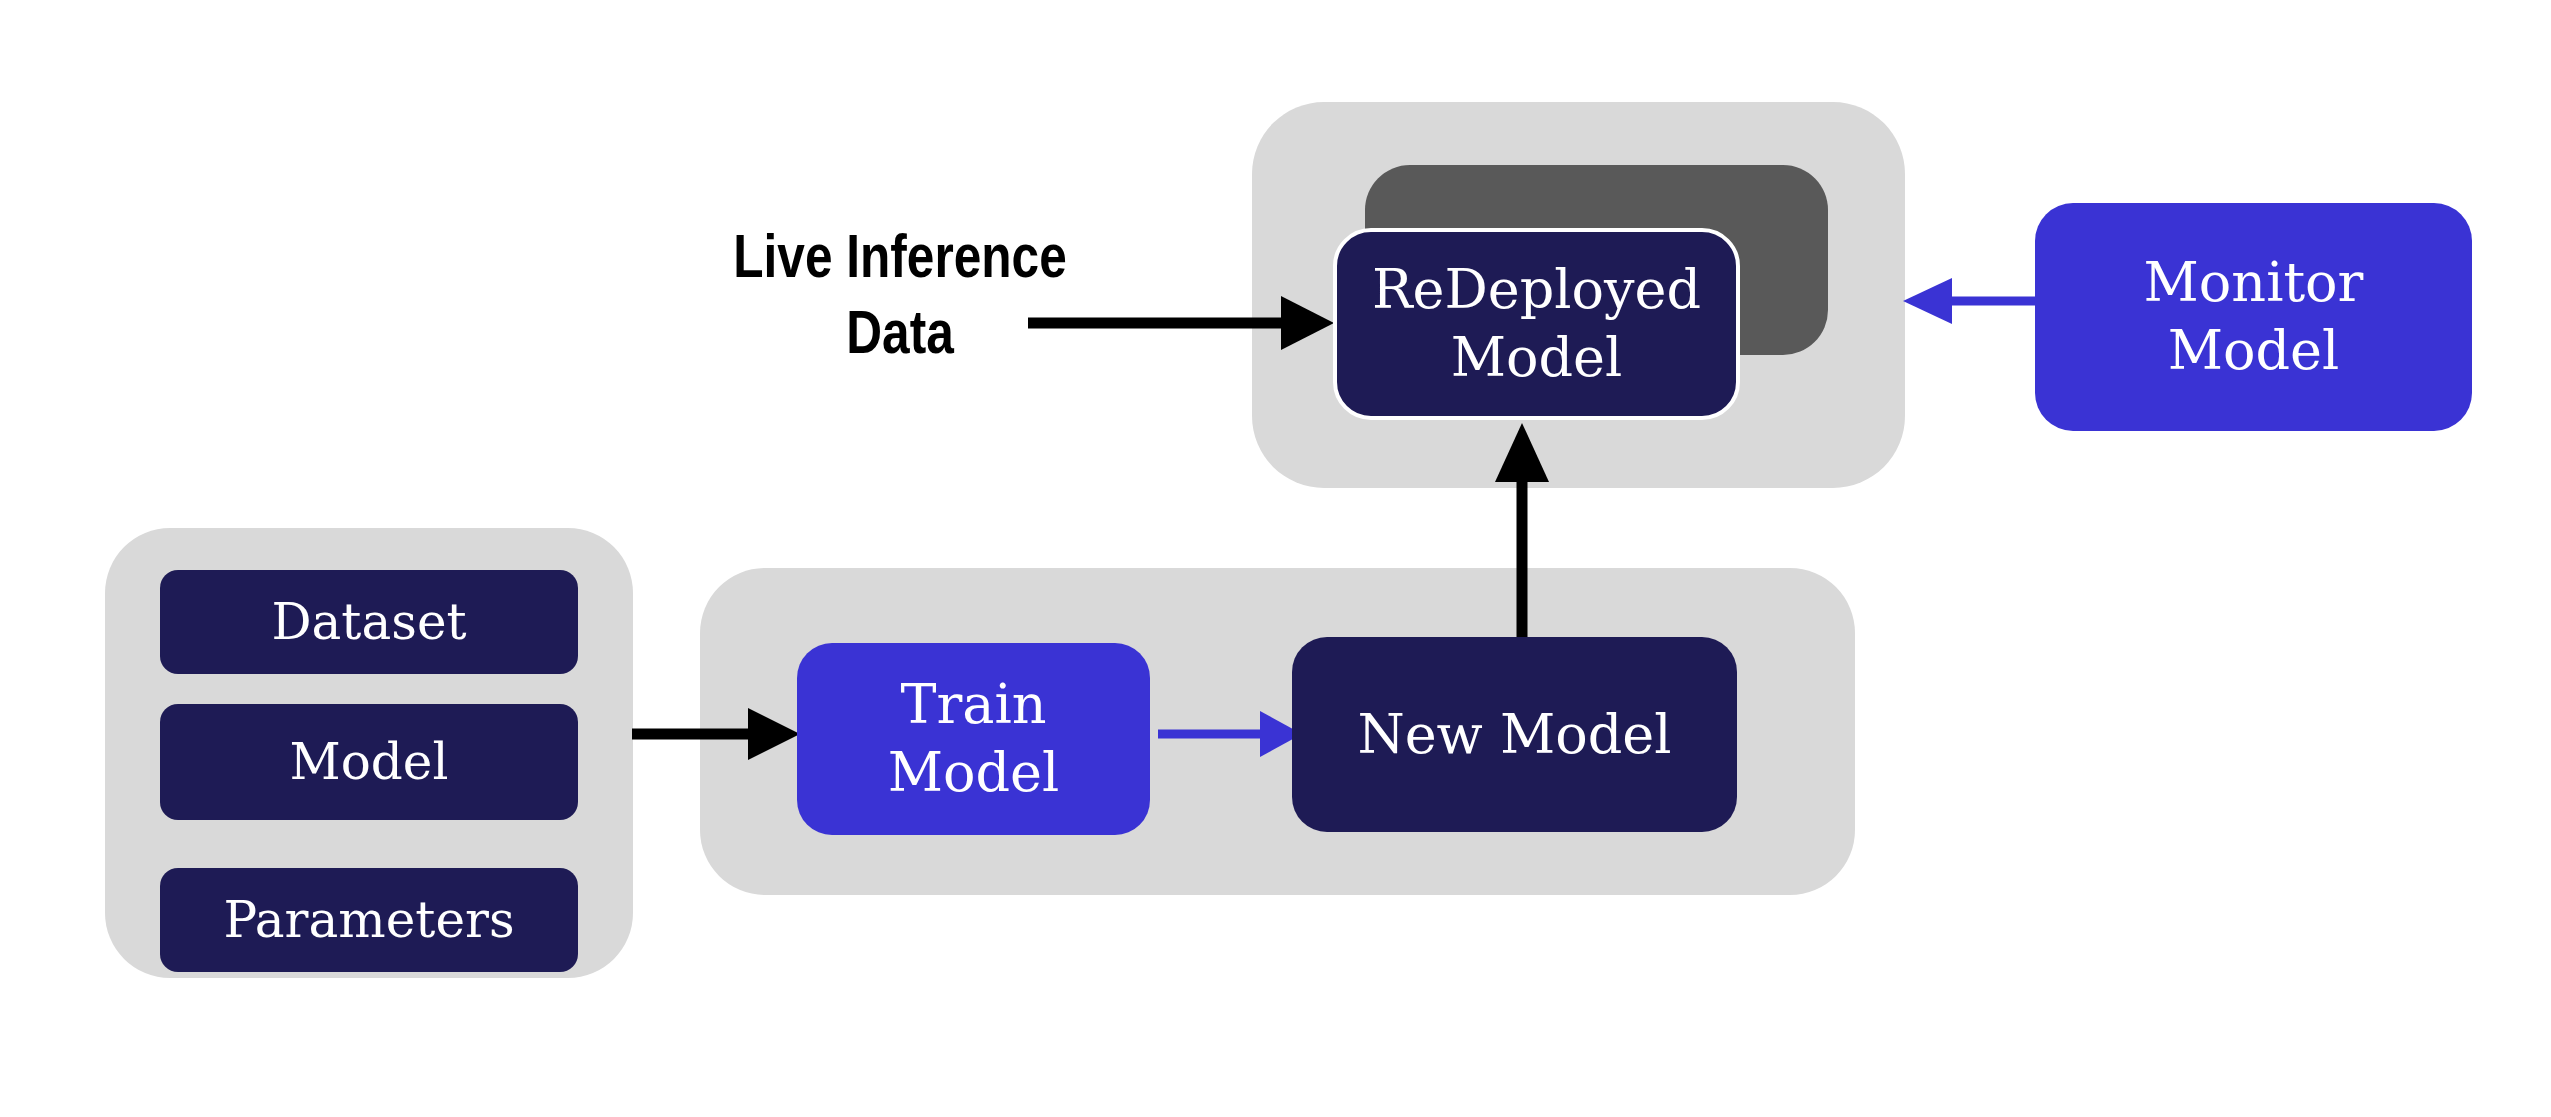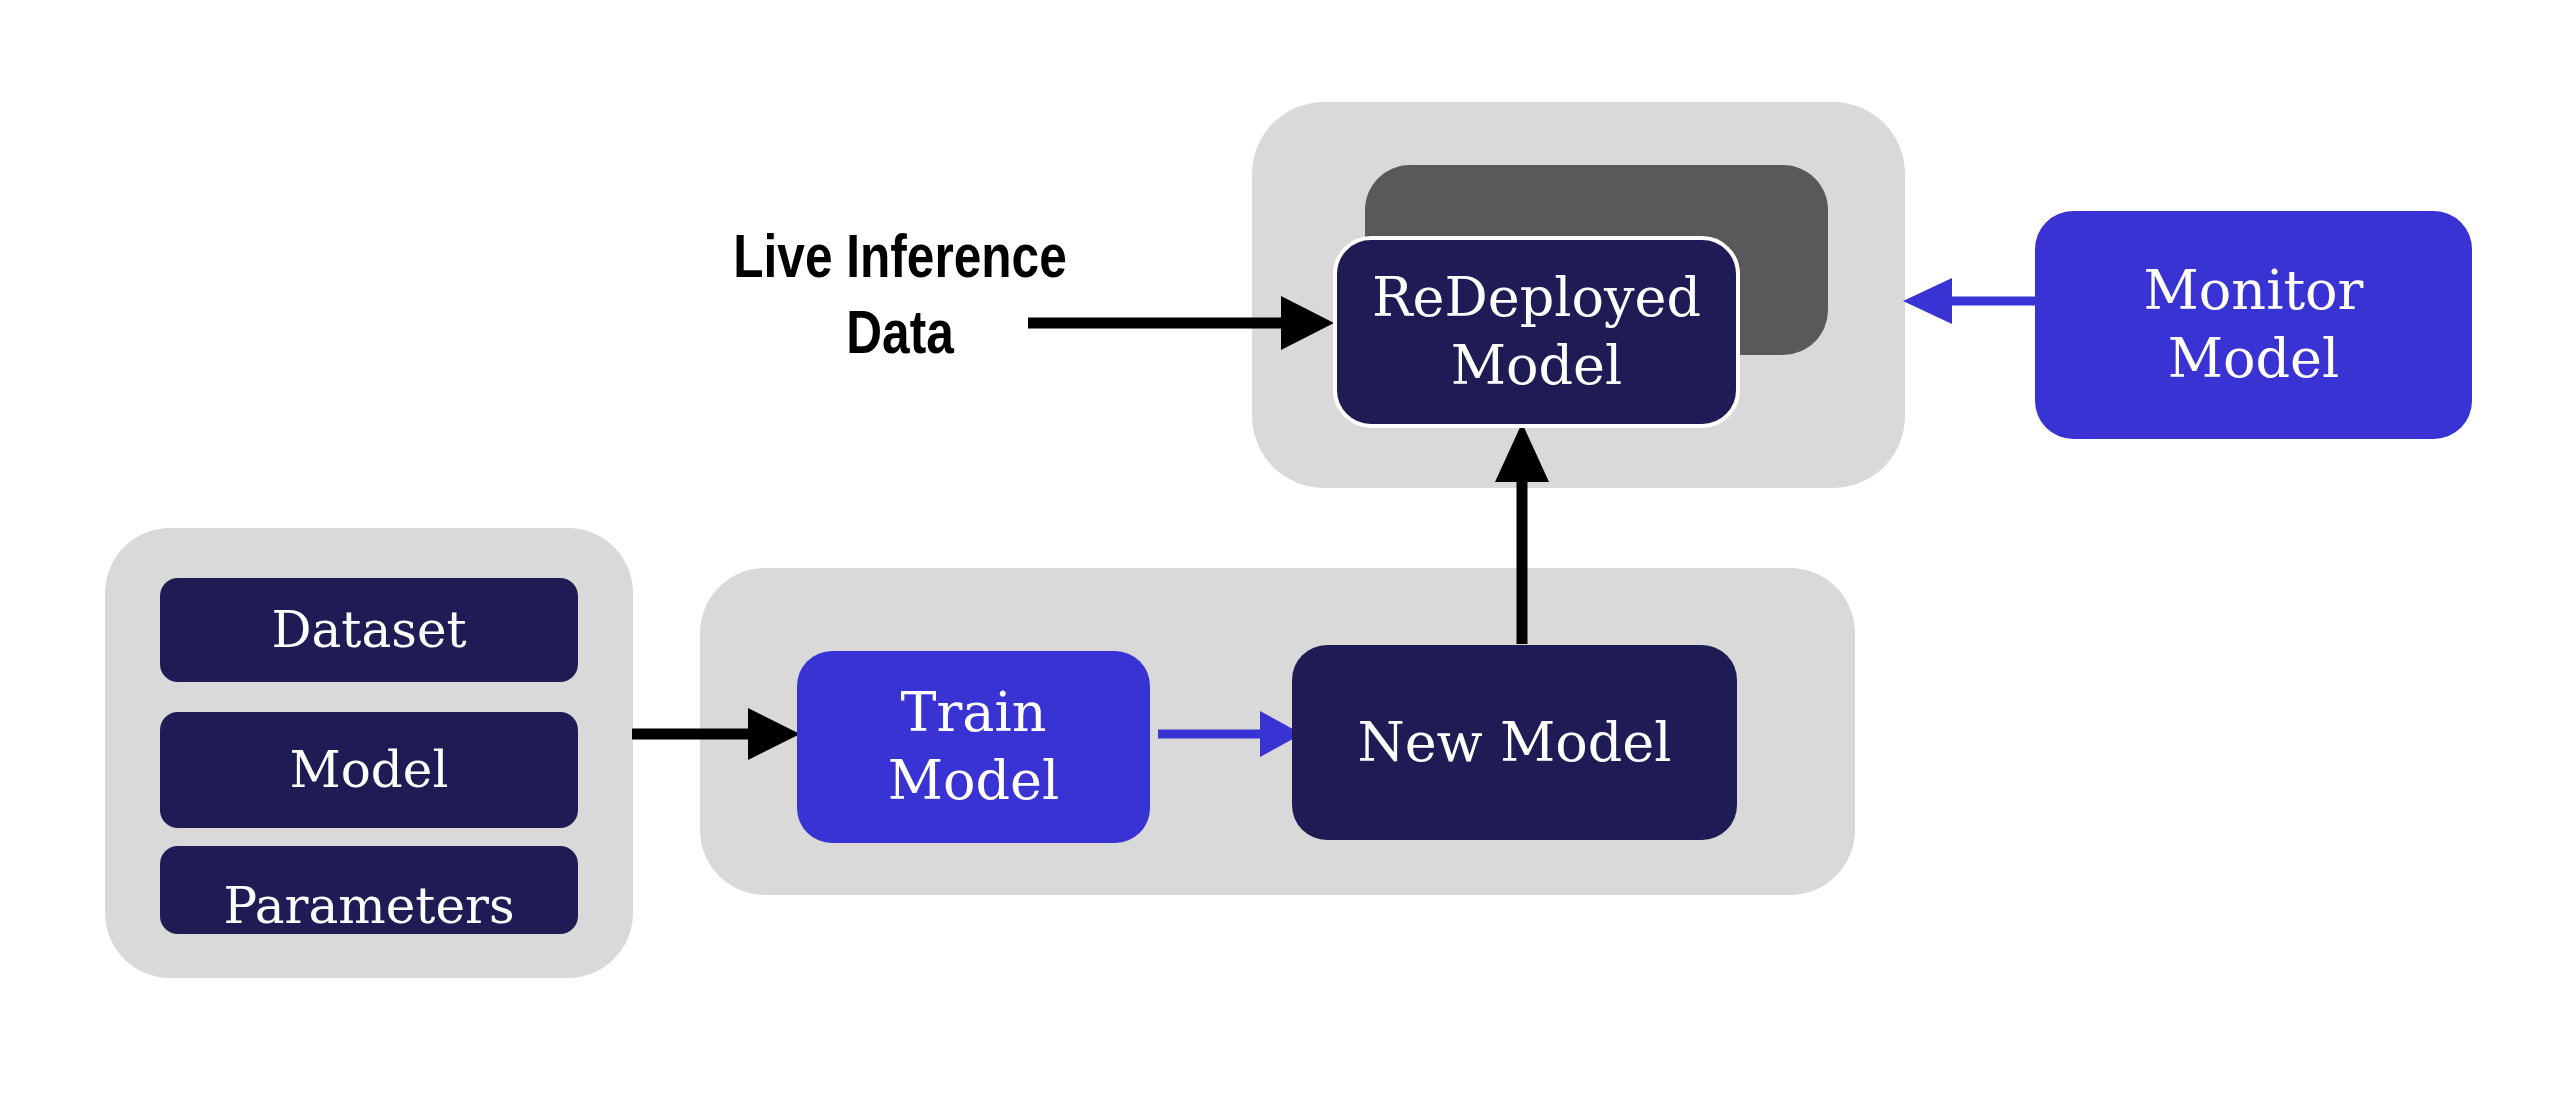--- a/index.html
+++ b/index.html
@@ -23,21 +23,20 @@
     position:absolute;
     left:1365px;top:165px;width:463px;height:190px;
     background:#595959;border-radius:45px;
   }
   .node{
     position:absolute;
     display:flex;align-items:center;justify-content:center;
     color:#ffffff;text-align:center;
     white-space:pre-line;
     box-sizing:border-box;
-    margin-top:8px;
   }
   .node-lg{font-size:54px;line-height:68px;}
   .node-sm{font-size:50px;line-height:56px;border-radius:18px;background:#1e1b55;}
   .node.redeployed{
     left:1333px;top:228px;width:407px;height:192px;
     background:#1e1b55;border:4px solid #ffffff;border-radius:38px;
   }
   .node.monitor{
     left:2035px;top:203px;width:437px;height:228px;
     background:#3a33d4;border-radius:38px;
@@ -45,21 +44,21 @@
   .node.train{
     left:797px;top:643px;width:353px;height:192px;
     background:#3a33d4;border-radius:35px;
   }
   .node.newmodel{
     left:1292px;top:637px;width:445px;height:195px;
     background:#1e1b55;border-radius:35px;
   }
   .node.dataset{left:160px;top:570px;width:418px;height:104px;}
   .node.code{left:160px;top:704px;width:418px;height:116px;}
-  .node.parameters{left:160px;top:838px;width:418px;height:88px;align-items:flex-end;}
+  .node.parameters{left:160px;top:868px;width:418px;height:104px;}
   .flow-label{
     position:absolute;
     left:690px;top:218px;width:420px;
     font-family:"Liberation Sans", sans-serif;
     font-weight:bold;
     font-size:62px;line-height:76px;
     color:#000000;text-align:center;
     white-space:pre-line;
     transform:scaleX(0.8);
     transform-origin:50% 50%;

